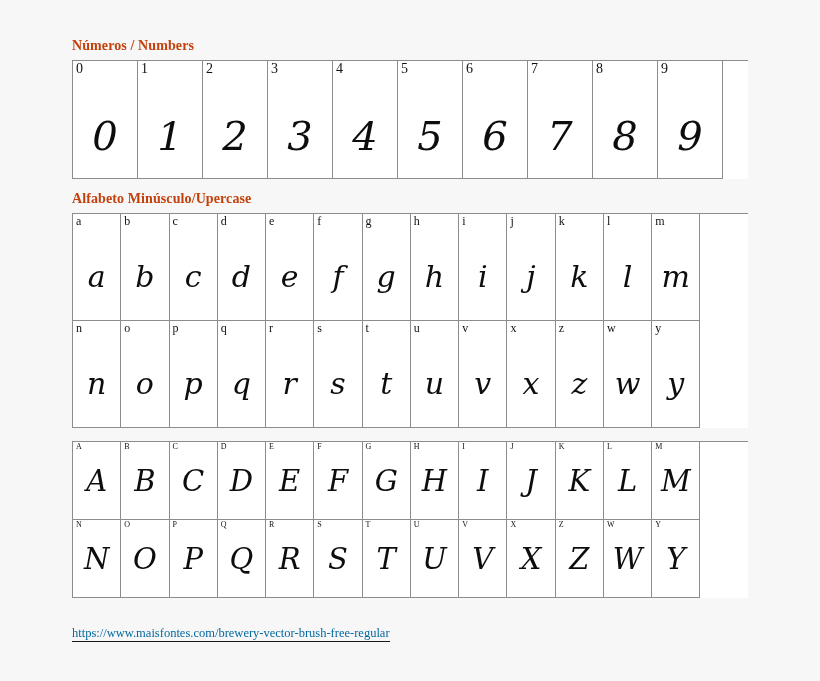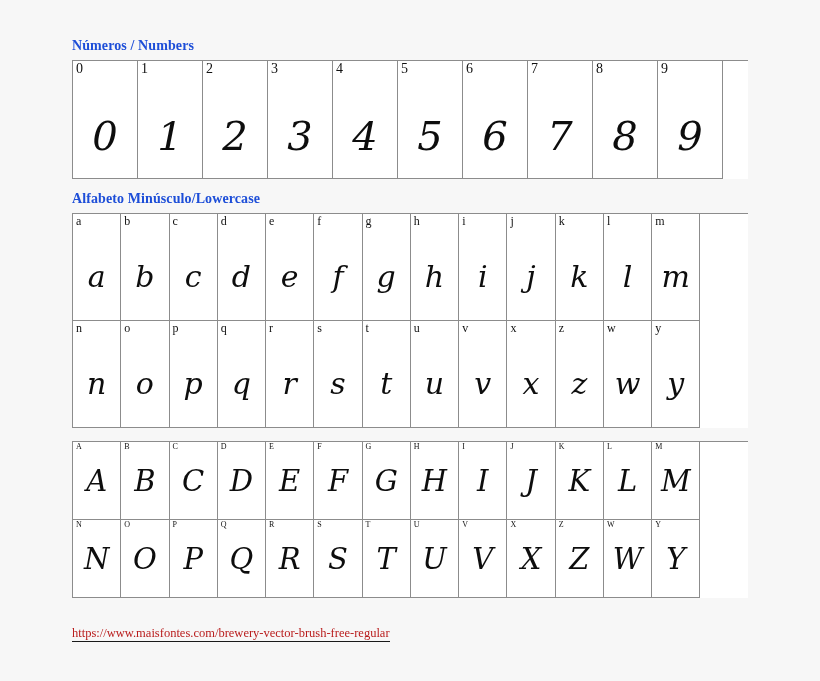--- a/index.html
+++ b/index.html
@@ -17,21 +17,21 @@
   .page {
     position: relative;
     width: 820px;
     height: 681px;
     background: #f7f7f7;
   }
   .section-title {
     font-family: "Liberation Serif", serif;
     font-weight: bold;
     font-size: 14px;
-    color: #1d4ed8;
+    color: #c2410c;
     margin: 0 0 6px 0;
     padding: 0;
     letter-spacing: 0.1px;
   }
   .block {
     position: absolute;
     left: 72px;
   }
   .grid {
     display: flex;
@@ -91,21 +91,21 @@
   #uppercase-grid .glyph {
     top: 22px;
     font-size: 29px;
   }
 
   .footer-link {
     position: absolute;
     left: 72px;
     font-family: "Liberation Serif", serif;
     font-size: 12.5px;
-    color: #b91c1c;
+    color: #0369a1;
     text-decoration: none;
     border-bottom: 1px solid #1a1a1a;
     line-height: 1.2;
     padding-bottom: 0px;
   }
 </style>
 </head>
 <body>
 
 <div class="page">
@@ -150,21 +150,21 @@
           <span class="glyph">8</span>
         </div>
         <div class="cell">
           <span class="tag">9</span>
           <span class="glyph">9</span>
         </div>
       </div>
   </div>
 
   <div class="block" style="top:191px;">
-    <h2 class="section-title">Alfabeto Minúsculo/Lowercase</h2>
+    <h2 class="section-title">Alfabeto Minúsculo/Upercase</h2>
     <div class="grid" id="lowercase-grid">
         <div class="cell">
           <span class="tag">a</span>
           <span class="glyph">a</span>
         </div>
         <div class="cell">
           <span class="tag">b</span>
           <span class="glyph">b</span>
         </div>
         <div class="cell">

